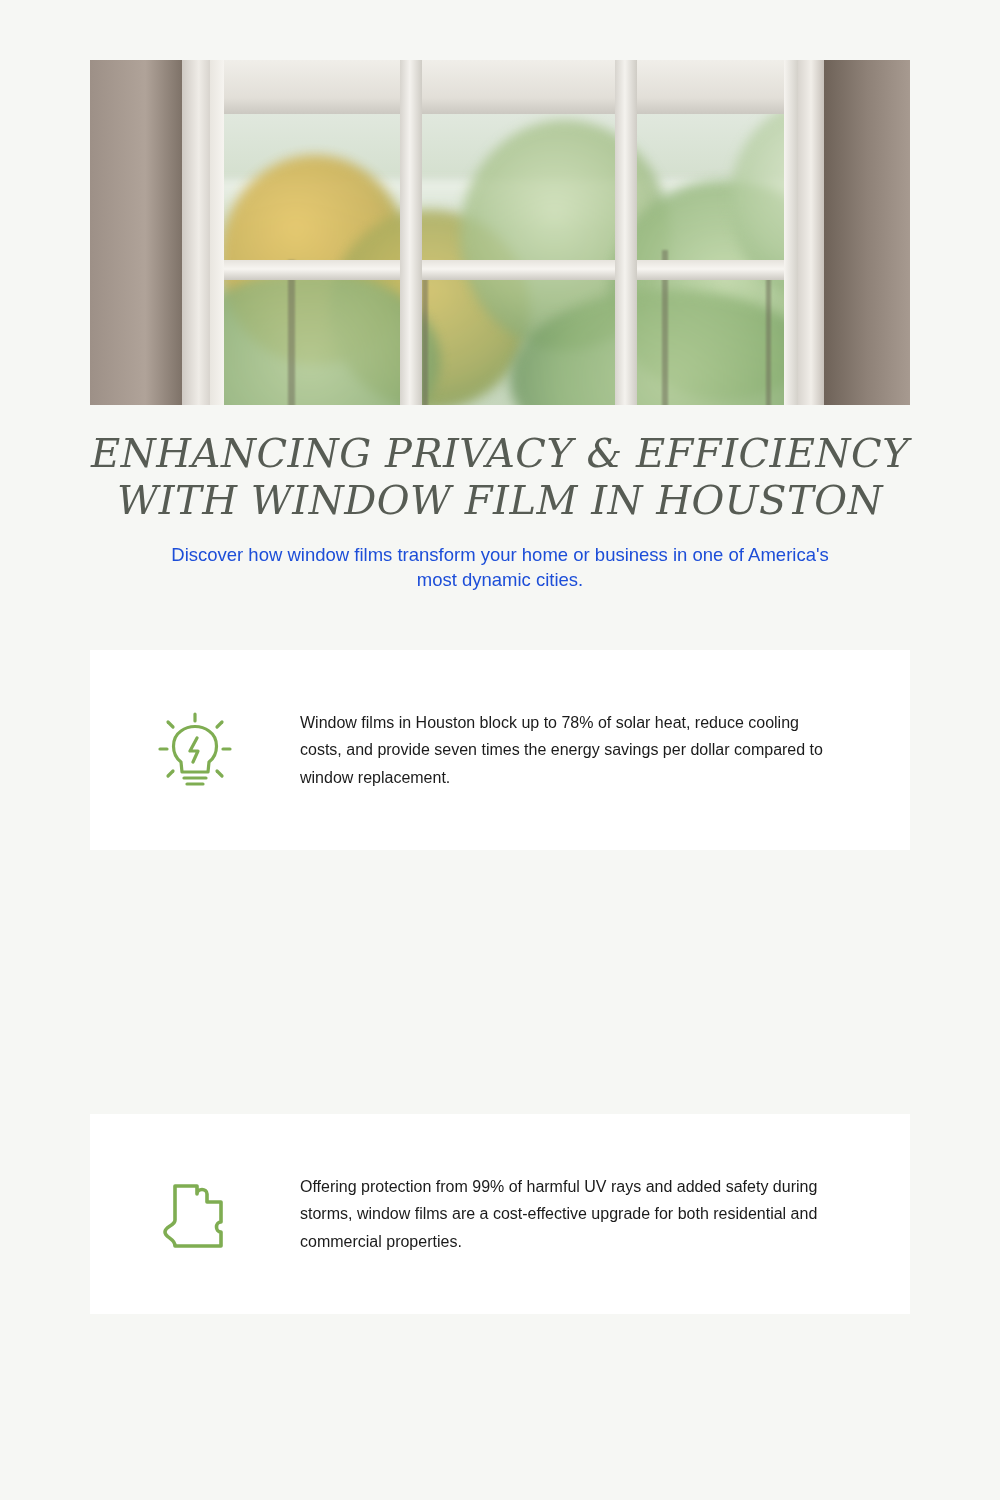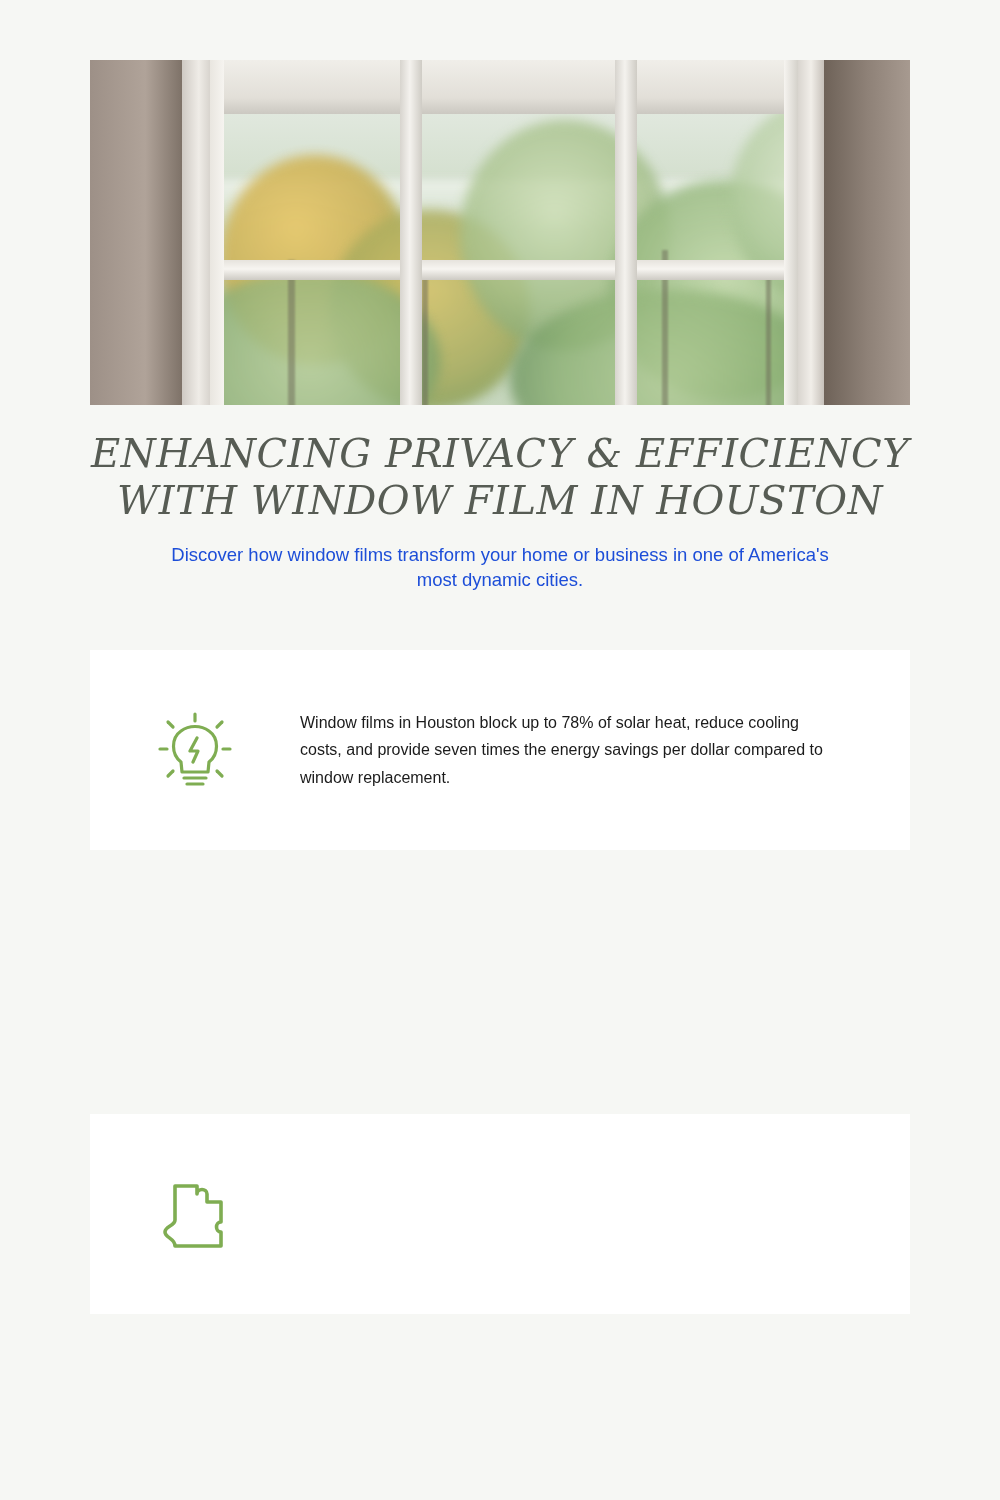--- a/index.html
+++ b/index.html
@@ -217,15 +217,16 @@
     <div class="card-text">Window films in Houston block up to 78% of solar heat, reduce cooling costs, and provide seven times the energy savings per dollar compared to window replacement.</div>
   </div>
 
 
   <div class="card card-3">
     <div class="card-icon">
       <svg width="100" height="100" viewBox="0 0 100 100" fill="none" stroke="#7fad52" stroke-width="3.6" stroke-linecap="round" stroke-linejoin="round">
         <path d="M30 22 H52 V30 C52 24, 62 24, 62 30 V38 H76 V58 C70 58, 70 68, 76 68 V82 H30 C30 74, 20 74, 20 68 C20 62, 30 62, 30 56 Z"></path>
       </svg>
     </div>
+    <div class="card-text">Offering protection from 99% of harmful UV rays and added safety during storms, window films are a cost-effective upgrade for both residential and commercial properties.</div>
   </div>
 
 </div>
 
 </body></html>

